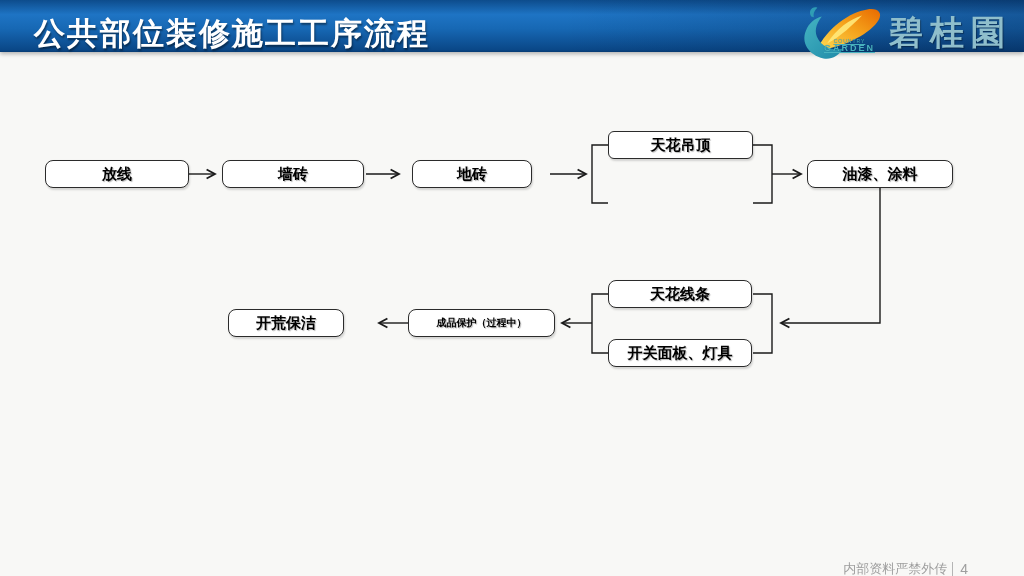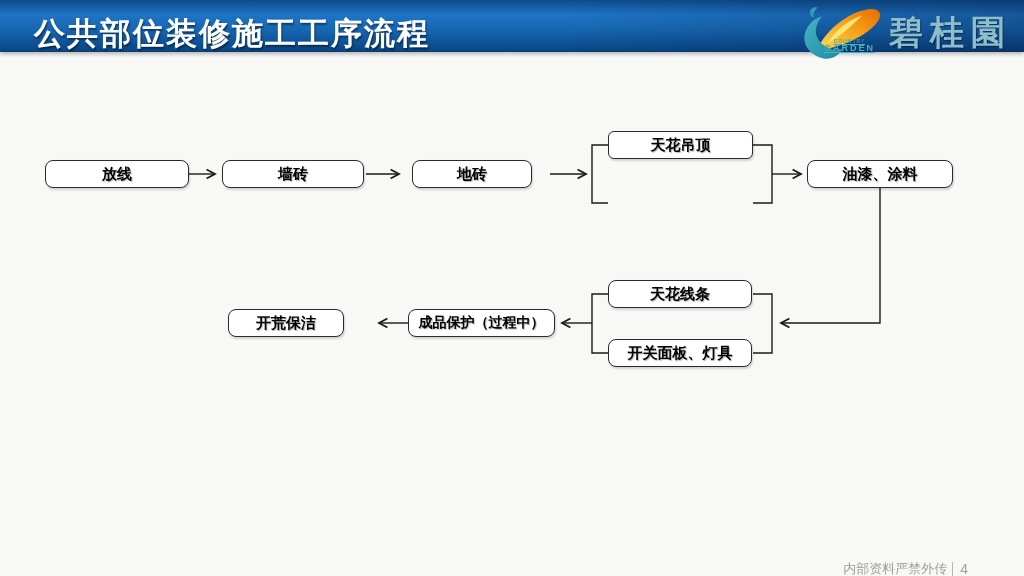--- a/index.html
+++ b/index.html
@@ -55,21 +55,21 @@
     white-space:nowrap;
   }
   .n0 { left:45px;  top:160px; width:144px; }
   .n1 { left:222px; top:160px; width:142px; }
   .n2 { left:404px; top:160px; width:120px;margin-left:8px; }
   .n3 { left:608px; top:131px; width:145px;border-radius:6px; }
   .n4 { left:608px; top:189px; width:145px; }
   .n5 { left:807px; top:160px; width:146px; }
   .n6 { left:608px; top:280px; width:144px; }
   .n7 { left:608px; top:339px; width:144px; }
-  .n8 { left:408px; top:309px; width:147px; font-size:14px; }
+  .n8 { left:408px; top:309px; width:147px; font-size:10px; }
   .n9 { left:228px; top:309px; width:116px; }
 
   
   .footer {
     position:absolute; right:56px; top:540px;
     display:flex; align-items:center;
     font-size:13px; color:#9e9e9e;margin-top:20px;
   }
   .footer-divider {
     display:inline-block; width:1px; height:15px;

